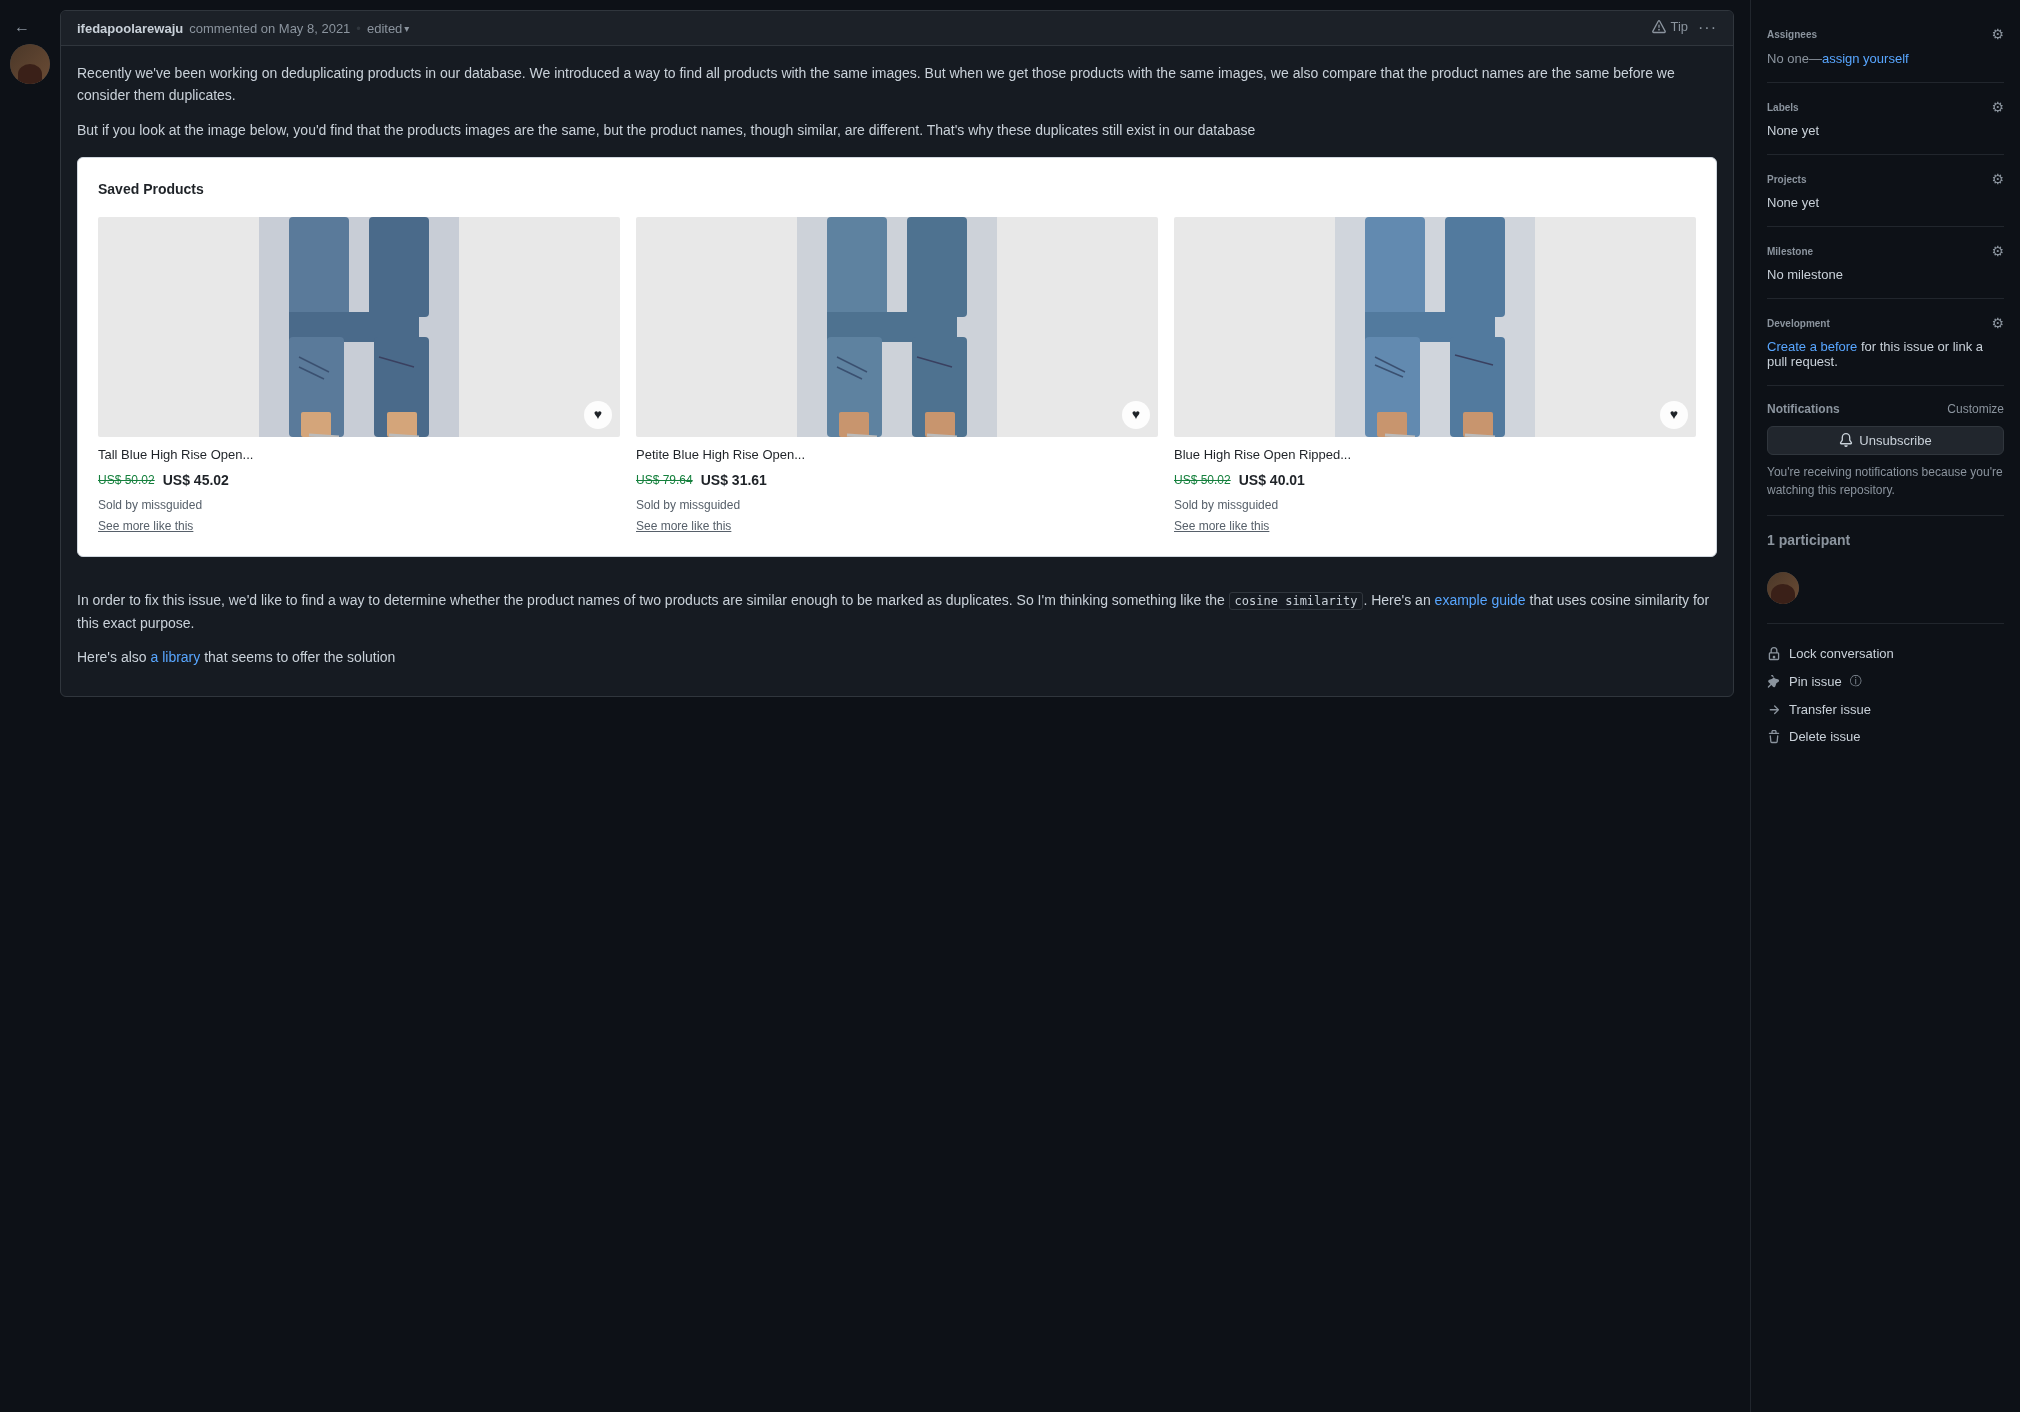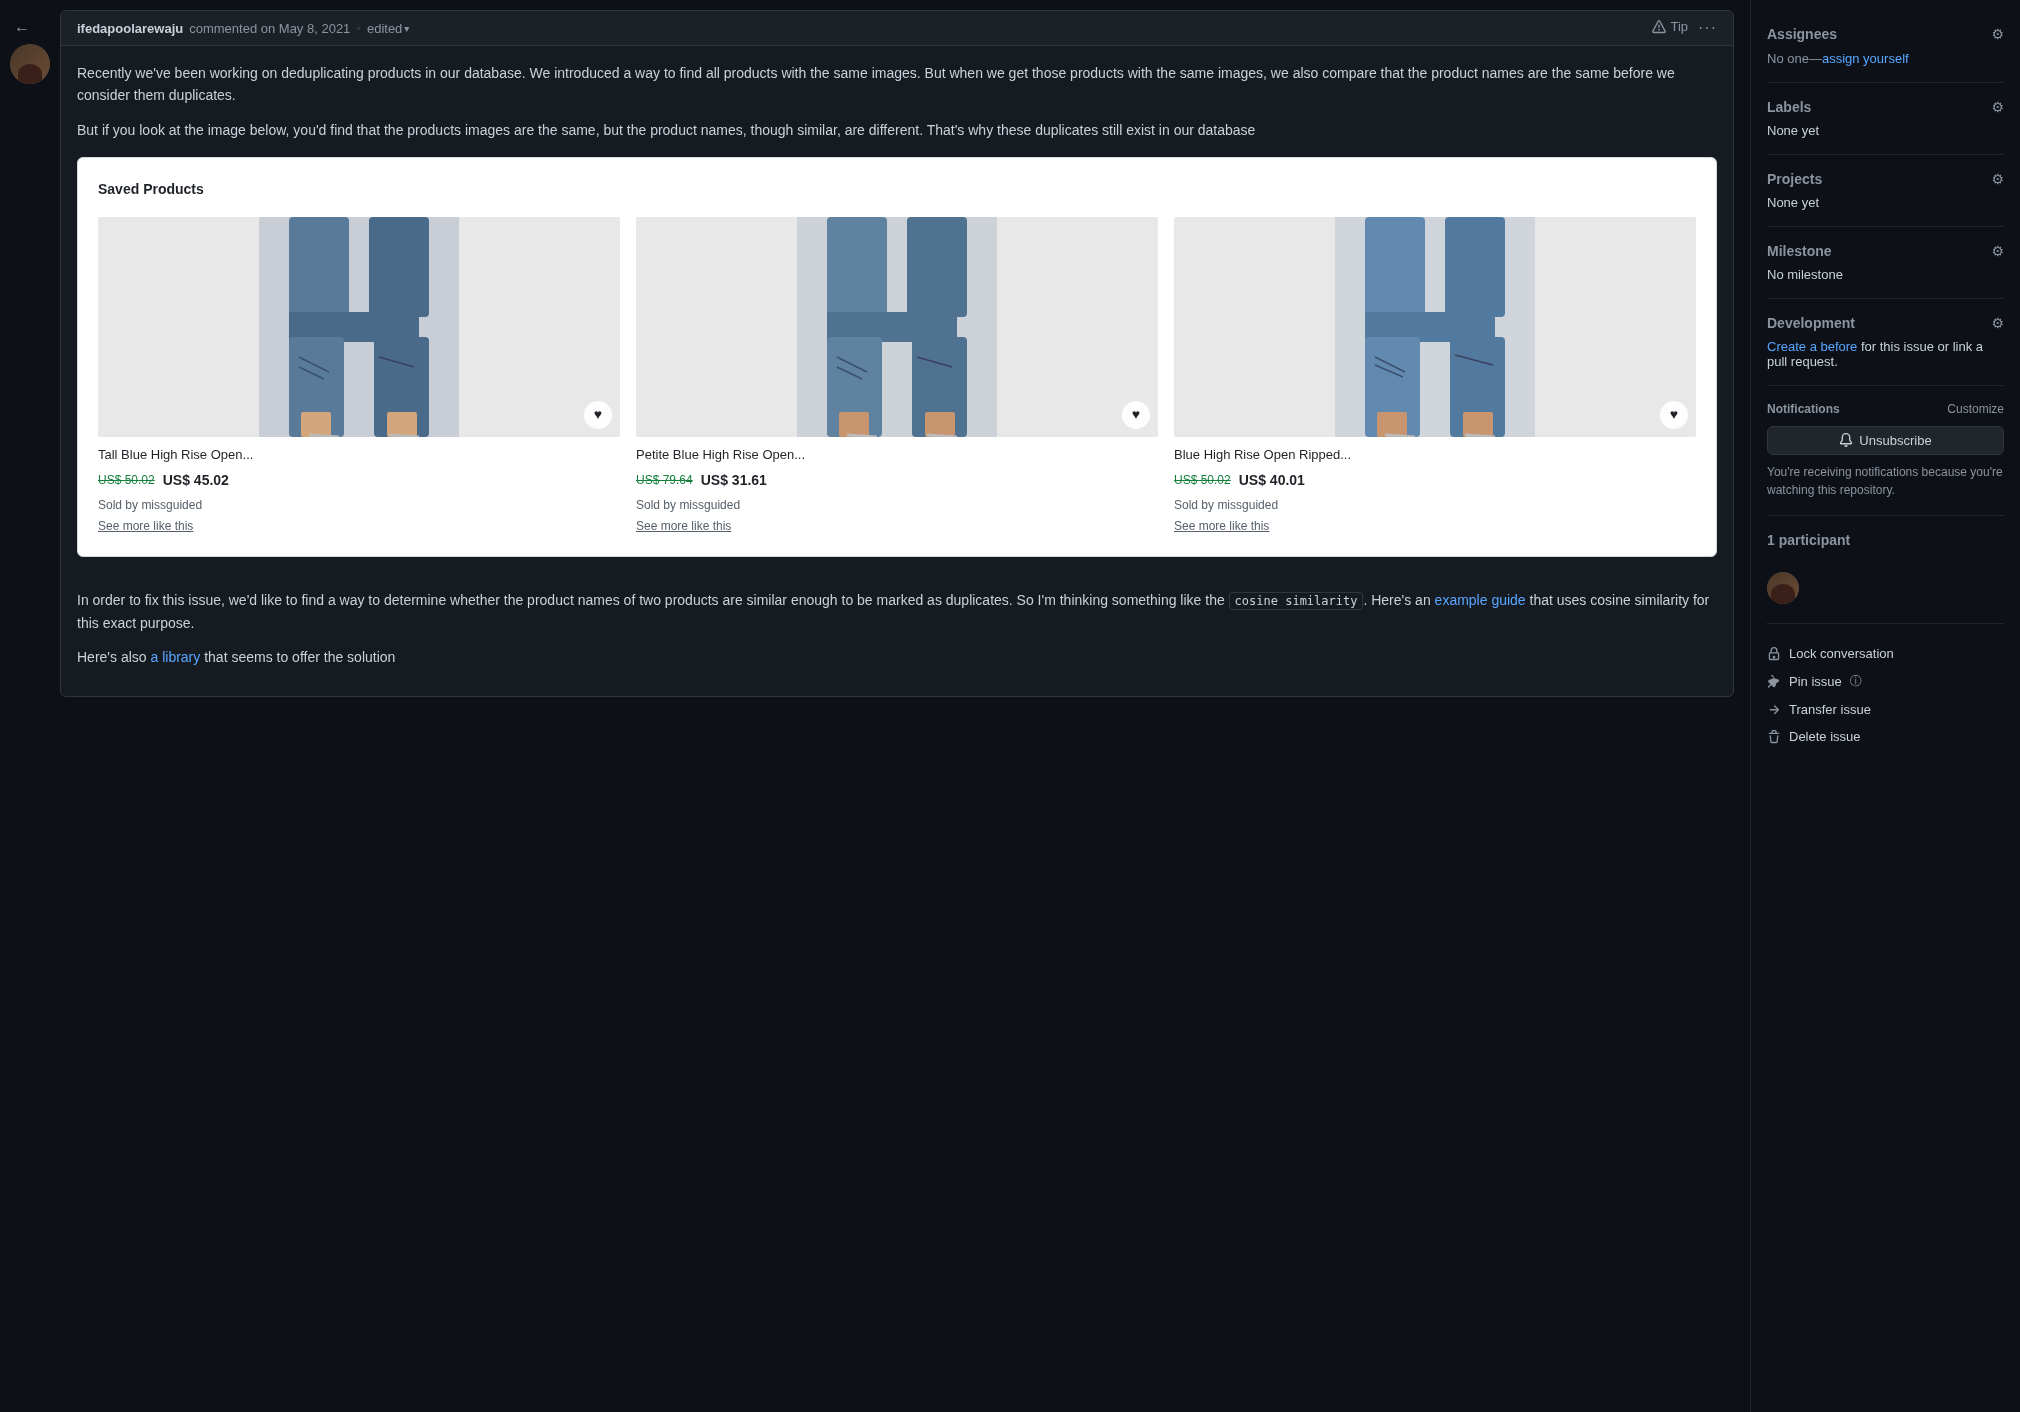--- a/index.html
+++ b/index.html
@@ -252,21 +252,21 @@
       border-bottom: none;
     }
 
     .sidebar-section-header {
       display: flex;
       align-items: center;
       justify-content: space-between;
       margin-bottom: 8px;
     }
     .sidebar-section-title {
-      font-size: 14px;
+      font-size: 10px;
       font-weight: 600;
       color: #8b949e;
       text-transform: none;
     }
     .gear-icon {
       color: #8b949e;
       cursor: pointer;
       font-size: 14px;
     }
 

